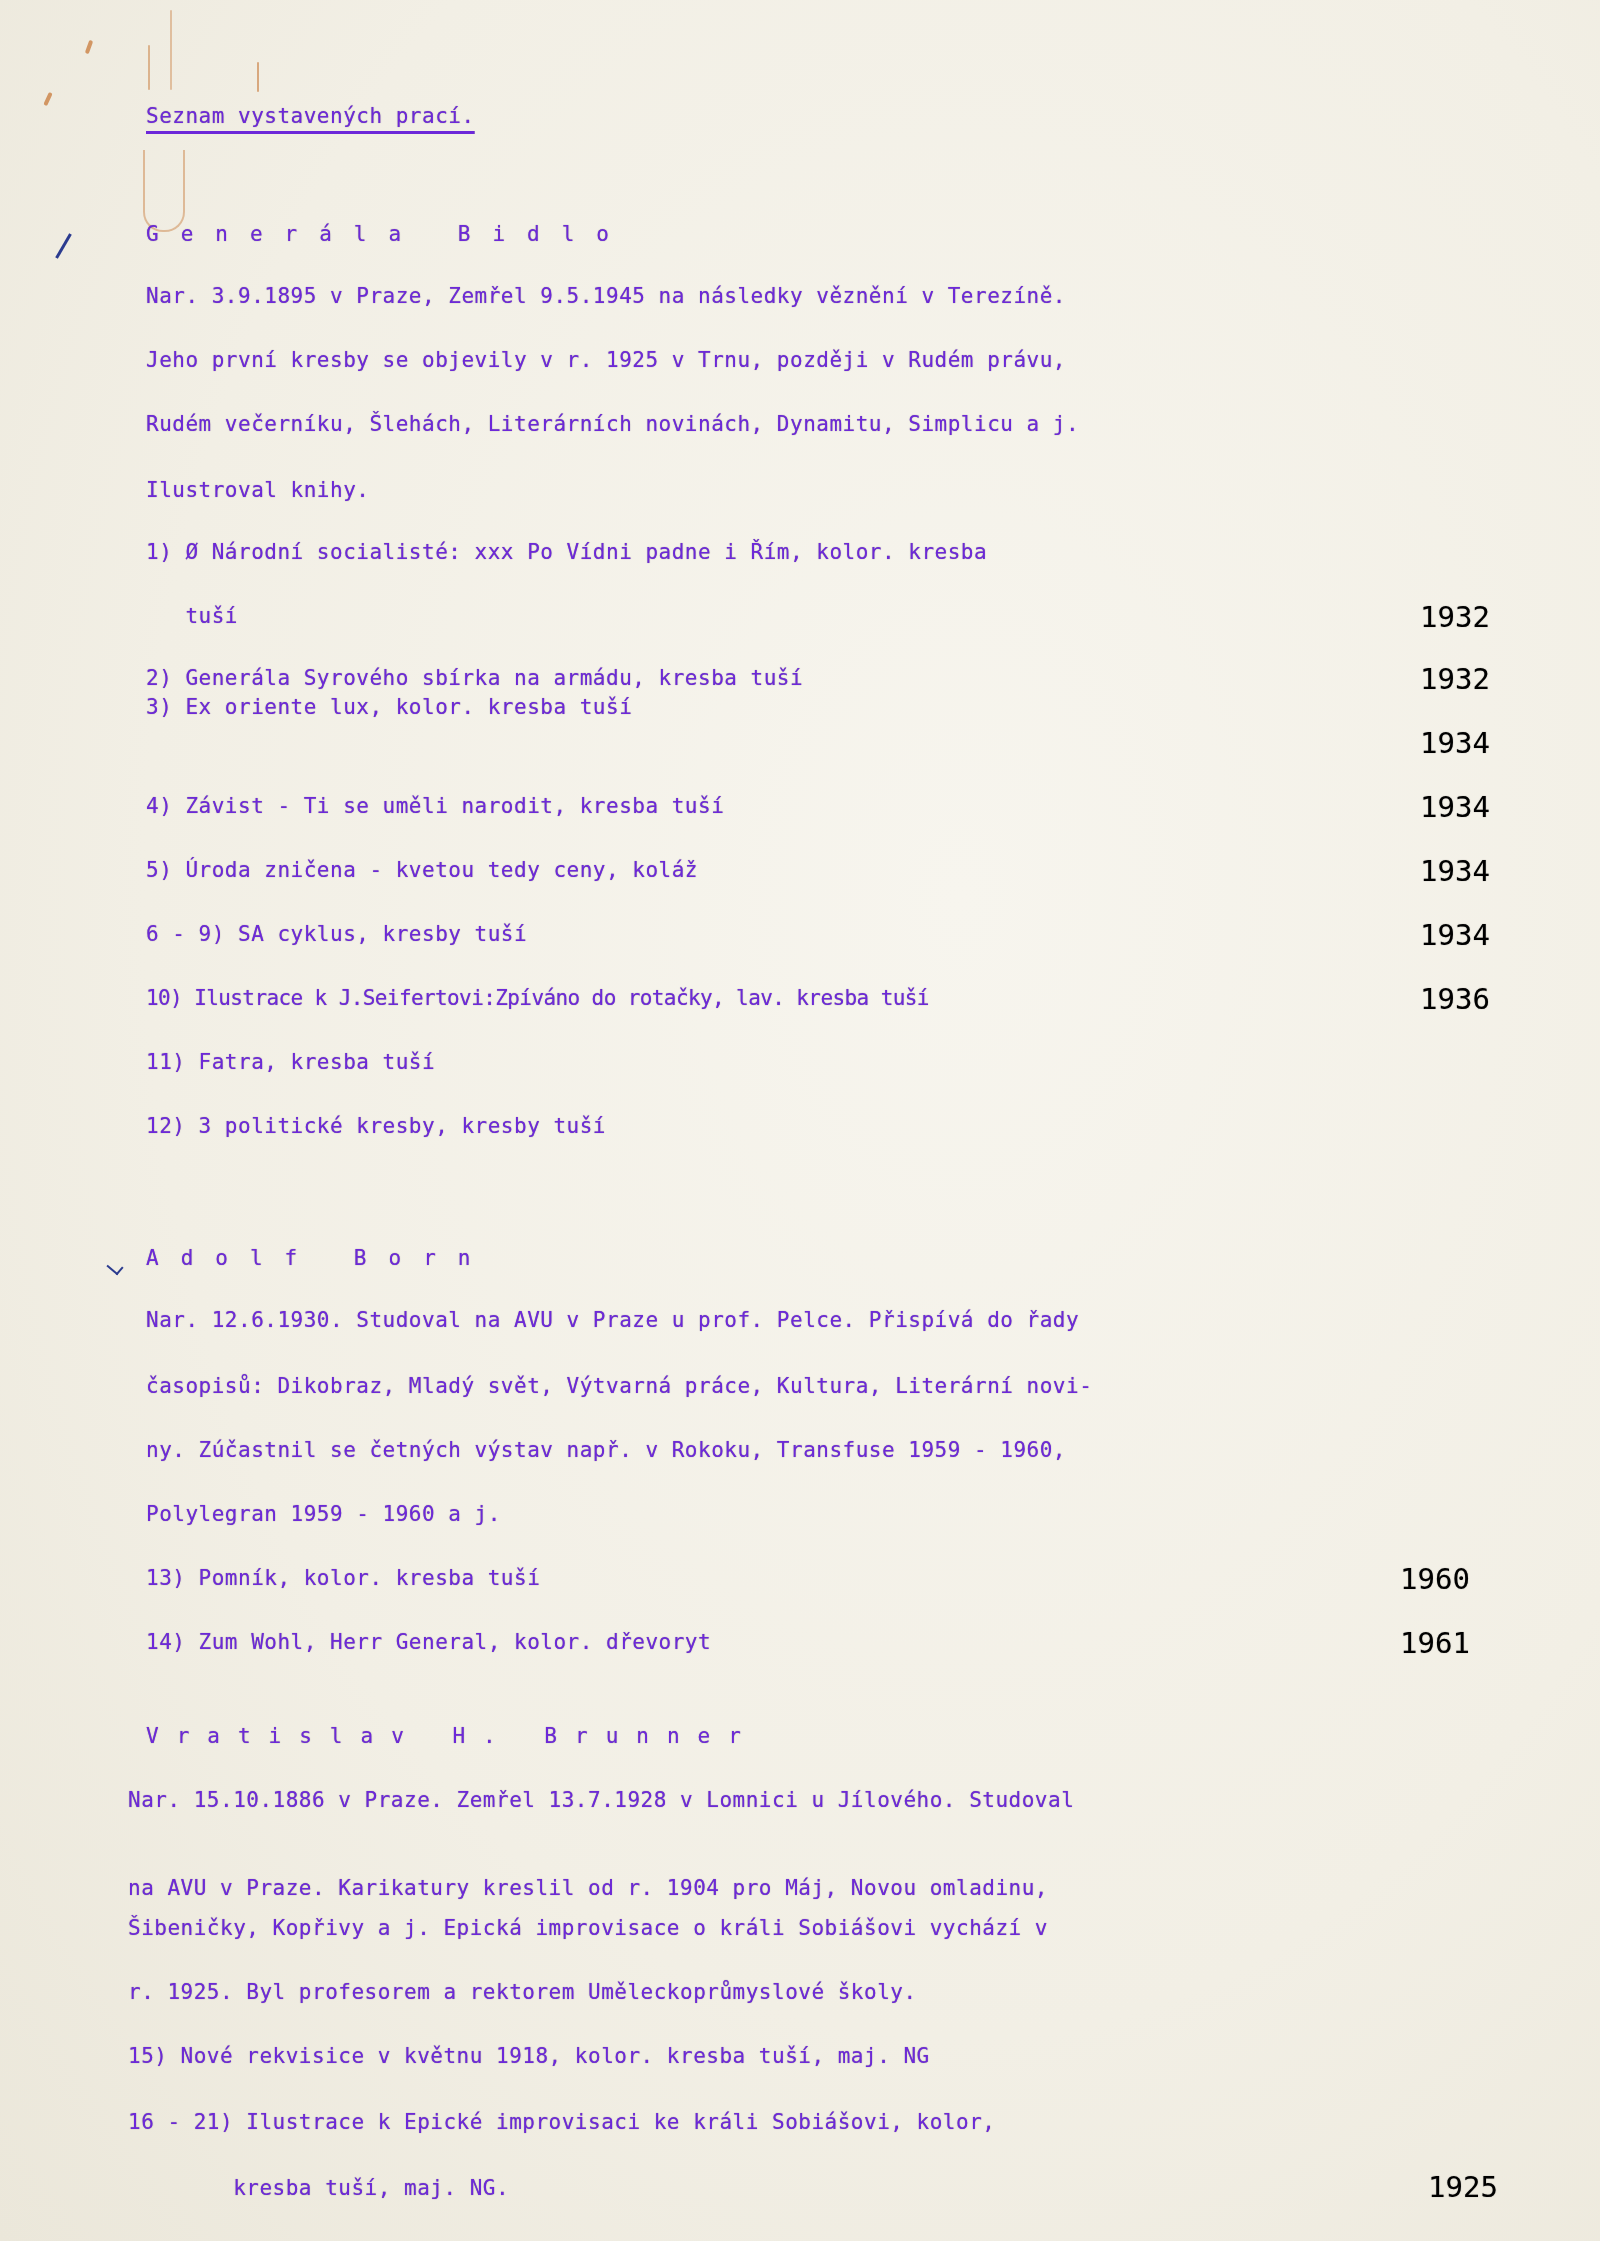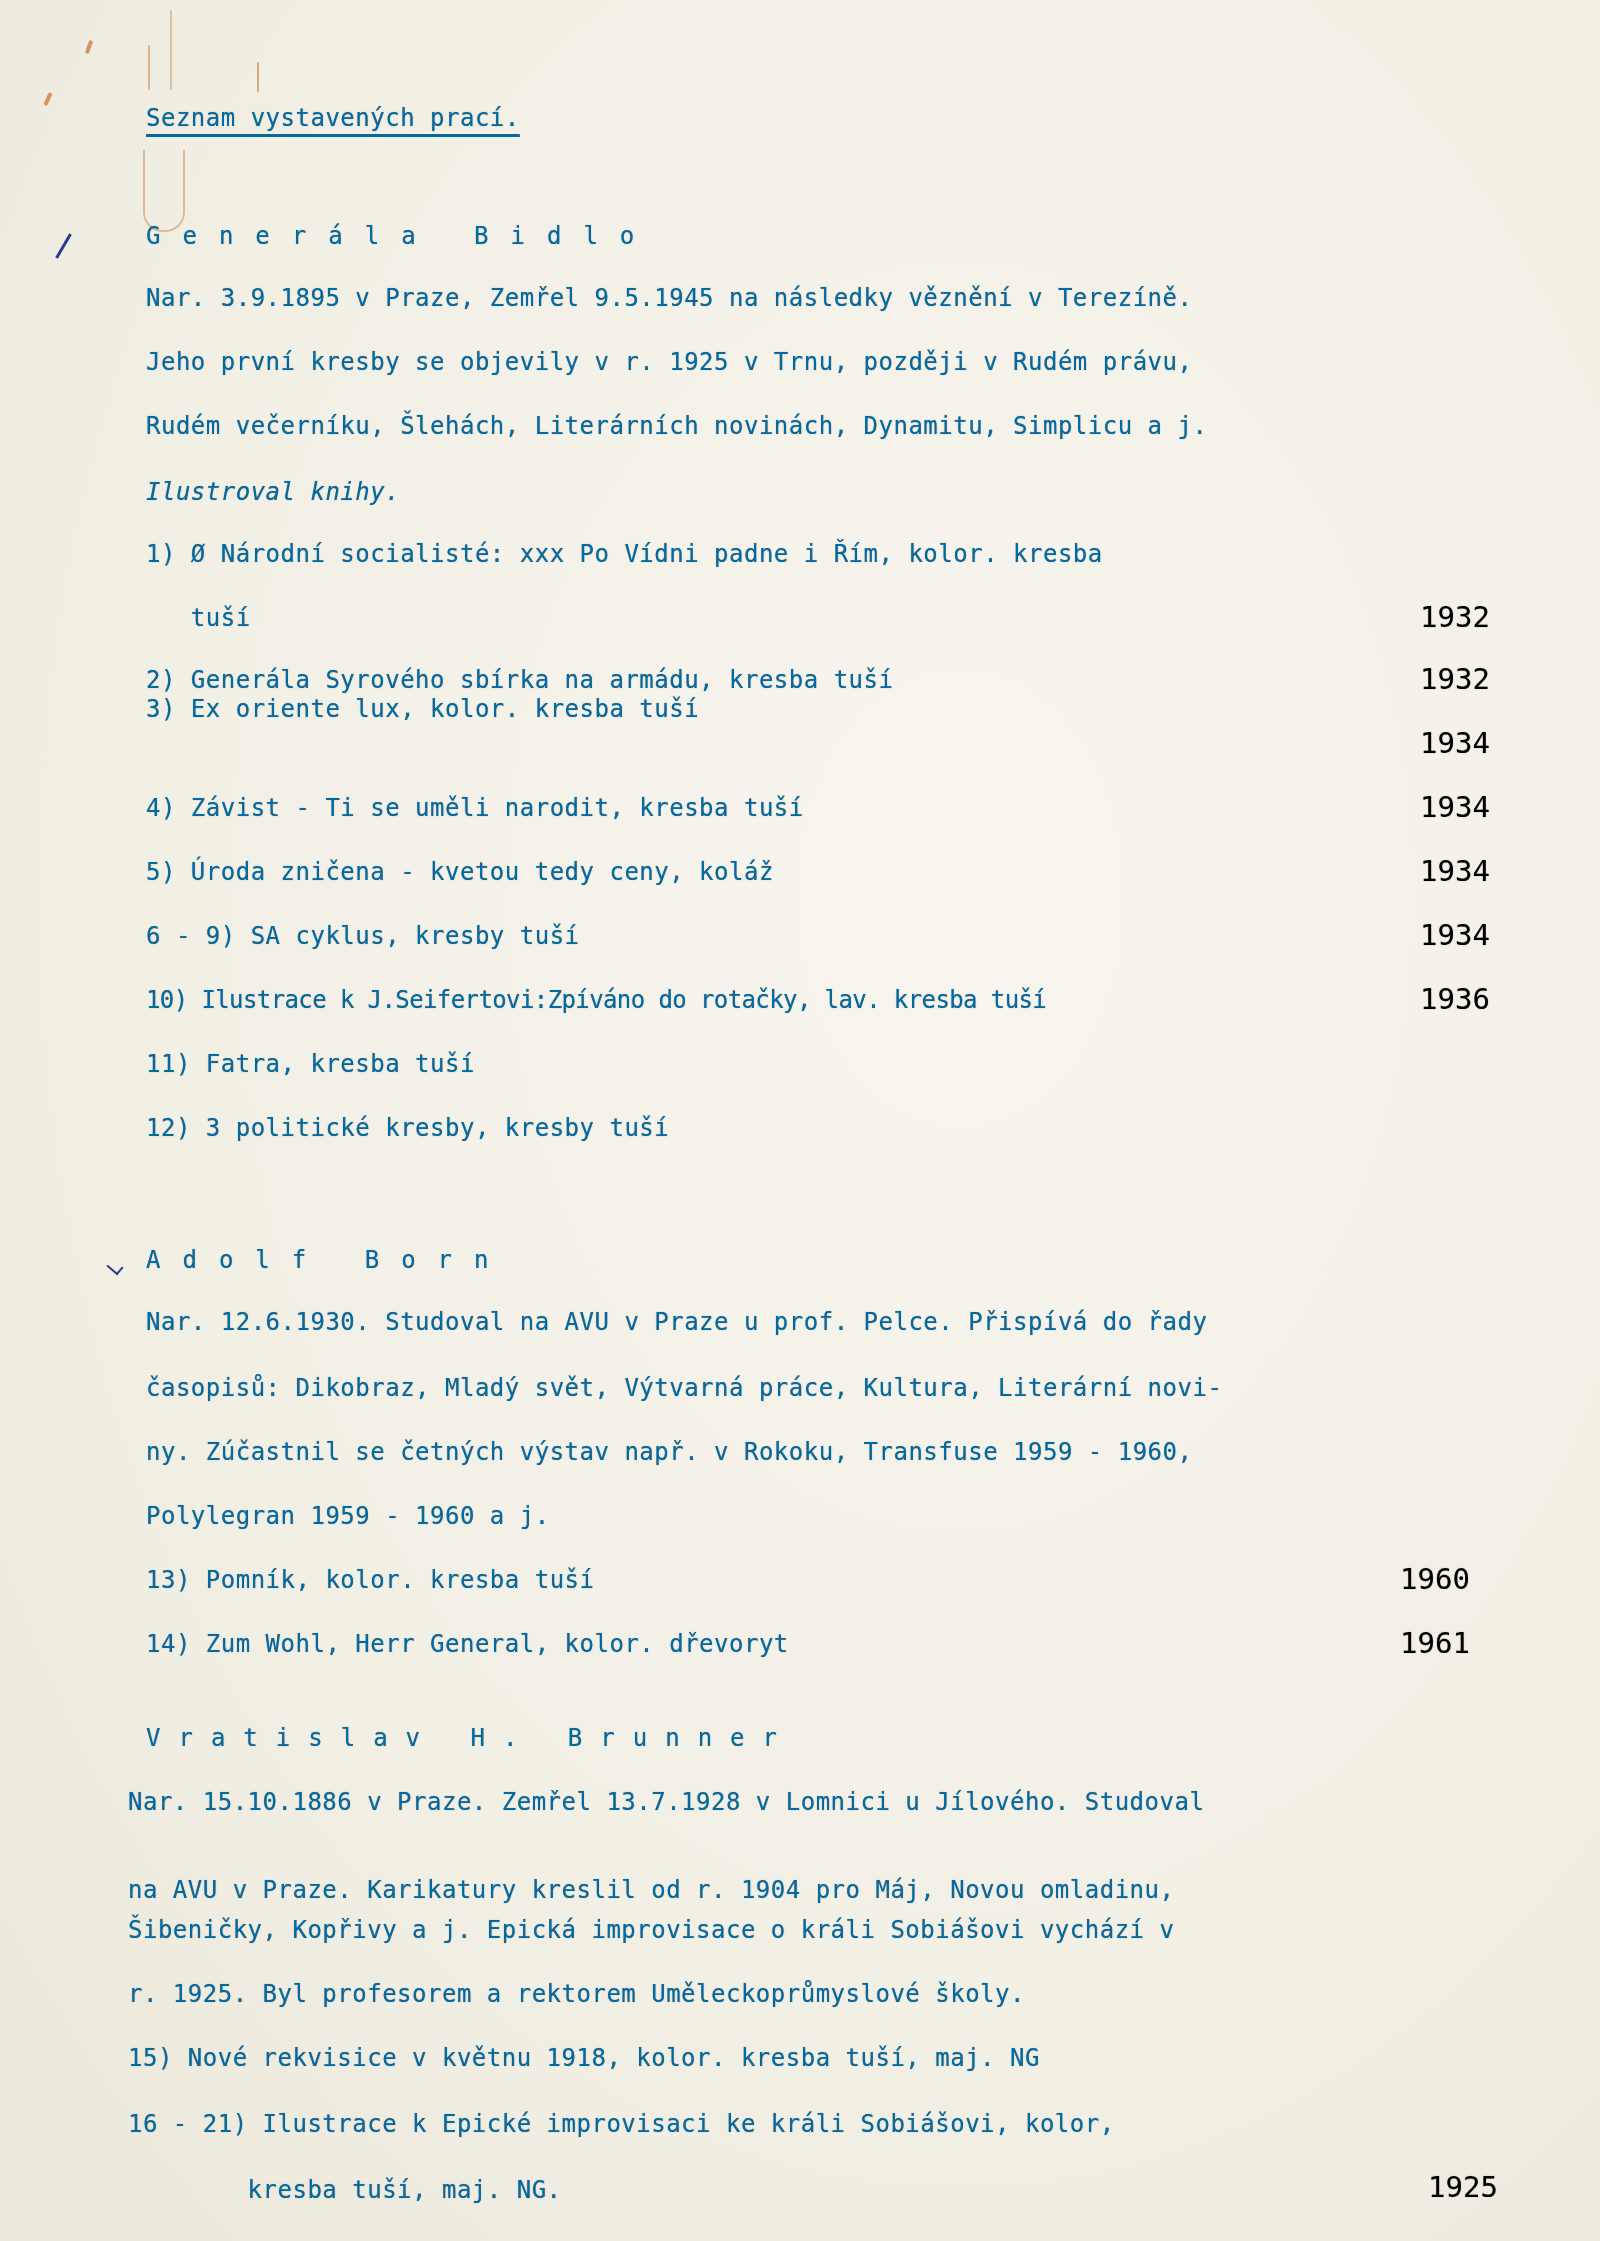--- a/index.html
+++ b/index.html
@@ -9,24 +9,24 @@
       position: relative; overflow: hidden;
       font-family: "DejaVu Sans Mono", "Liberation Mono", monospace;
       color: #3a3a3a;
     }
     .paper {
       position: absolute; inset: 0;
       background: radial-gradient(ellipse at 60% 40%, #f7f5ee 0%, #f2efe5 60%, #ebe7da 100%);
     }
     .line {
       position: absolute;
-      font-size: 24px;
+      font-size: 21px;
       letter-spacing: 0.5px;
       white-space: pre;
-      color: #0369a1;
+      color: #6d28d9;
       text-shadow: 0 0 1px rgba(40,40,40,0.5);
     }
     .title { text-decoration: underline; text-decoration-thickness: 3px; text-underline-offset: 8px; }
     .name { letter-spacing: 22px; }
     .year { position: absolute; font-size: 29px; color: #000000; text-shadow: 0 0 1px rgba(40,40,40,0.5); }
     .mark { position: absolute; }
     .pencil { position: absolute; background: #c87a3a; opacity: .75; border-radius: 2px; }
   </style>
 </head>
 <body>
@@ -42,21 +42,21 @@
 
 <div class="mark" style="left:62px;top:232px;width:3px;height:28px;background:#2b3b8f;transform:rotate(30deg)"></div>
 <div class="mark" style="left:108px;top:1262px;width:12px;height:8px;border-bottom:2px solid #2b3b8f;border-right:2px solid #2b3b8f;transform:rotate(40deg)"></div>
 
 <div class="line title" style="left:146px;top:104px;">Seznam vystavených prací.</div>
 
 <div class="line name" style="left:146px;top:222px;">Generála Bidlo</div>
 <div class="line" style="left:146px;top:284px;">Nar. 3.9.1895 v Praze, Zemřel 9.5.1945 na následky věznění v Terezíně.</div>
 <div class="line" style="left:146px;top:348px;">Jeho první kresby se objevily v r. 1925 v Trnu, později v Rudém právu,</div>
 <div class="line" style="left:146px;top:412px;">Rudém večerníku, Šlehách, Literárních novinách, Dynamitu, Simplicu a j.</div>
-<div class="line" style="left:146px;top:478px;font-style:italic;">Ilustroval knihy.</div>
+<div class="line" style="left:146px;top:478px;">Ilustroval knihy.</div>
 
 <div class="line" style="left:146px;top:540px;">1) Ø Národní socialisté: xxx Po Vídni padne i Řím, kolor. kresba</div>
 <div class="line" style="left:146px;top:604px;text-align:right;">   tuší</div>
 <div class="year" style="left:1420px;top:600px;">1932</div>
 <div class="line" style="left:146px;top:666px;">2) Generála Syrového sbírka na armádu, kresba tuší</div>
 <div class="year" style="left:1420px;top:662px;">1932</div>
 <div class="line" style="left:146px;top:695px;">3) Ex oriente lux, kolor. kresba tuší</div>
 <div class="year" style="left:1420px;top:726px;">1934</div>
 <div class="line" style="left:146px;top:794px;">4) Závist - Ti se uměli narodit, kresba tuší</div>
 <div class="year" style="left:1420px;top:790px;">1934</div>

